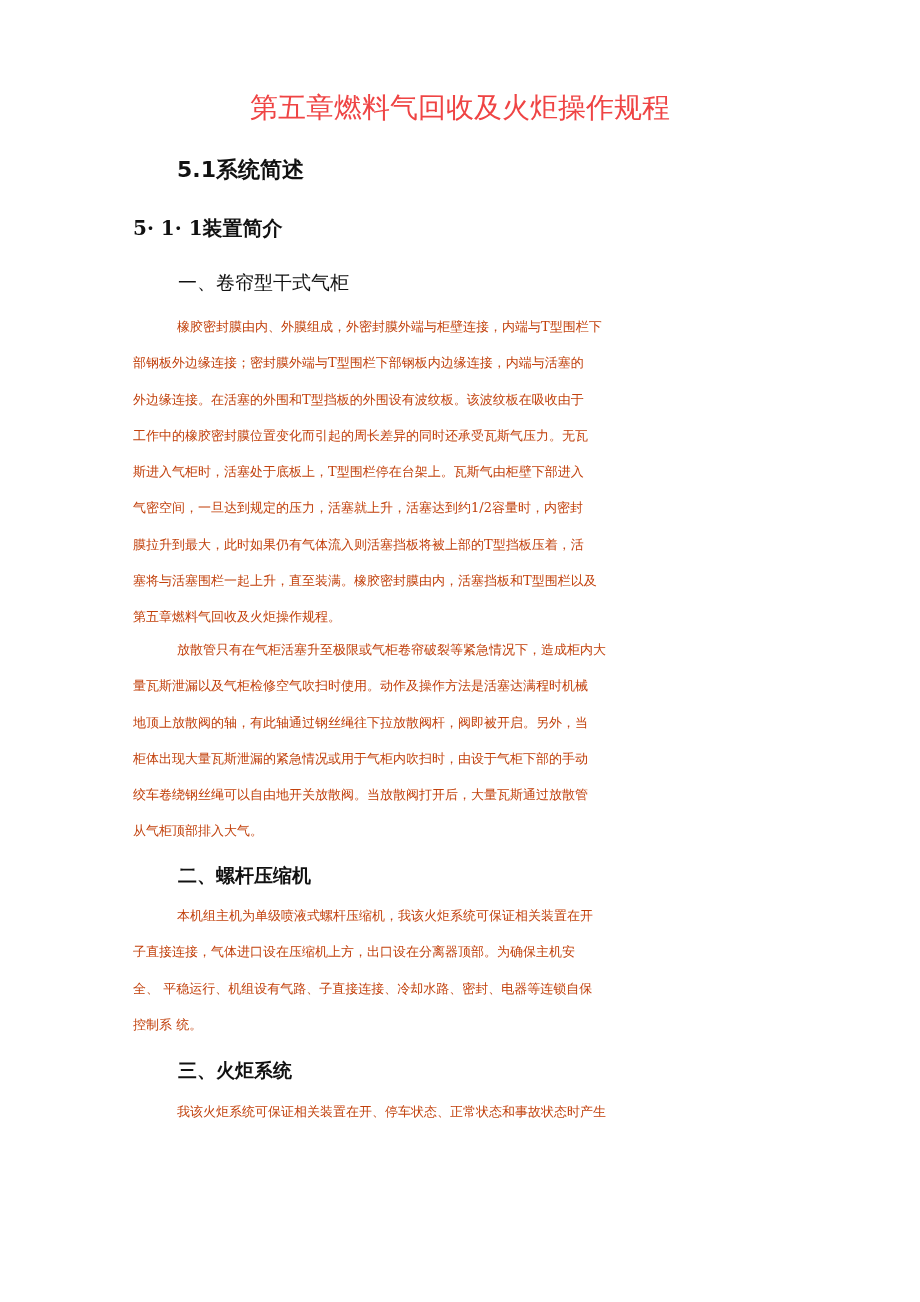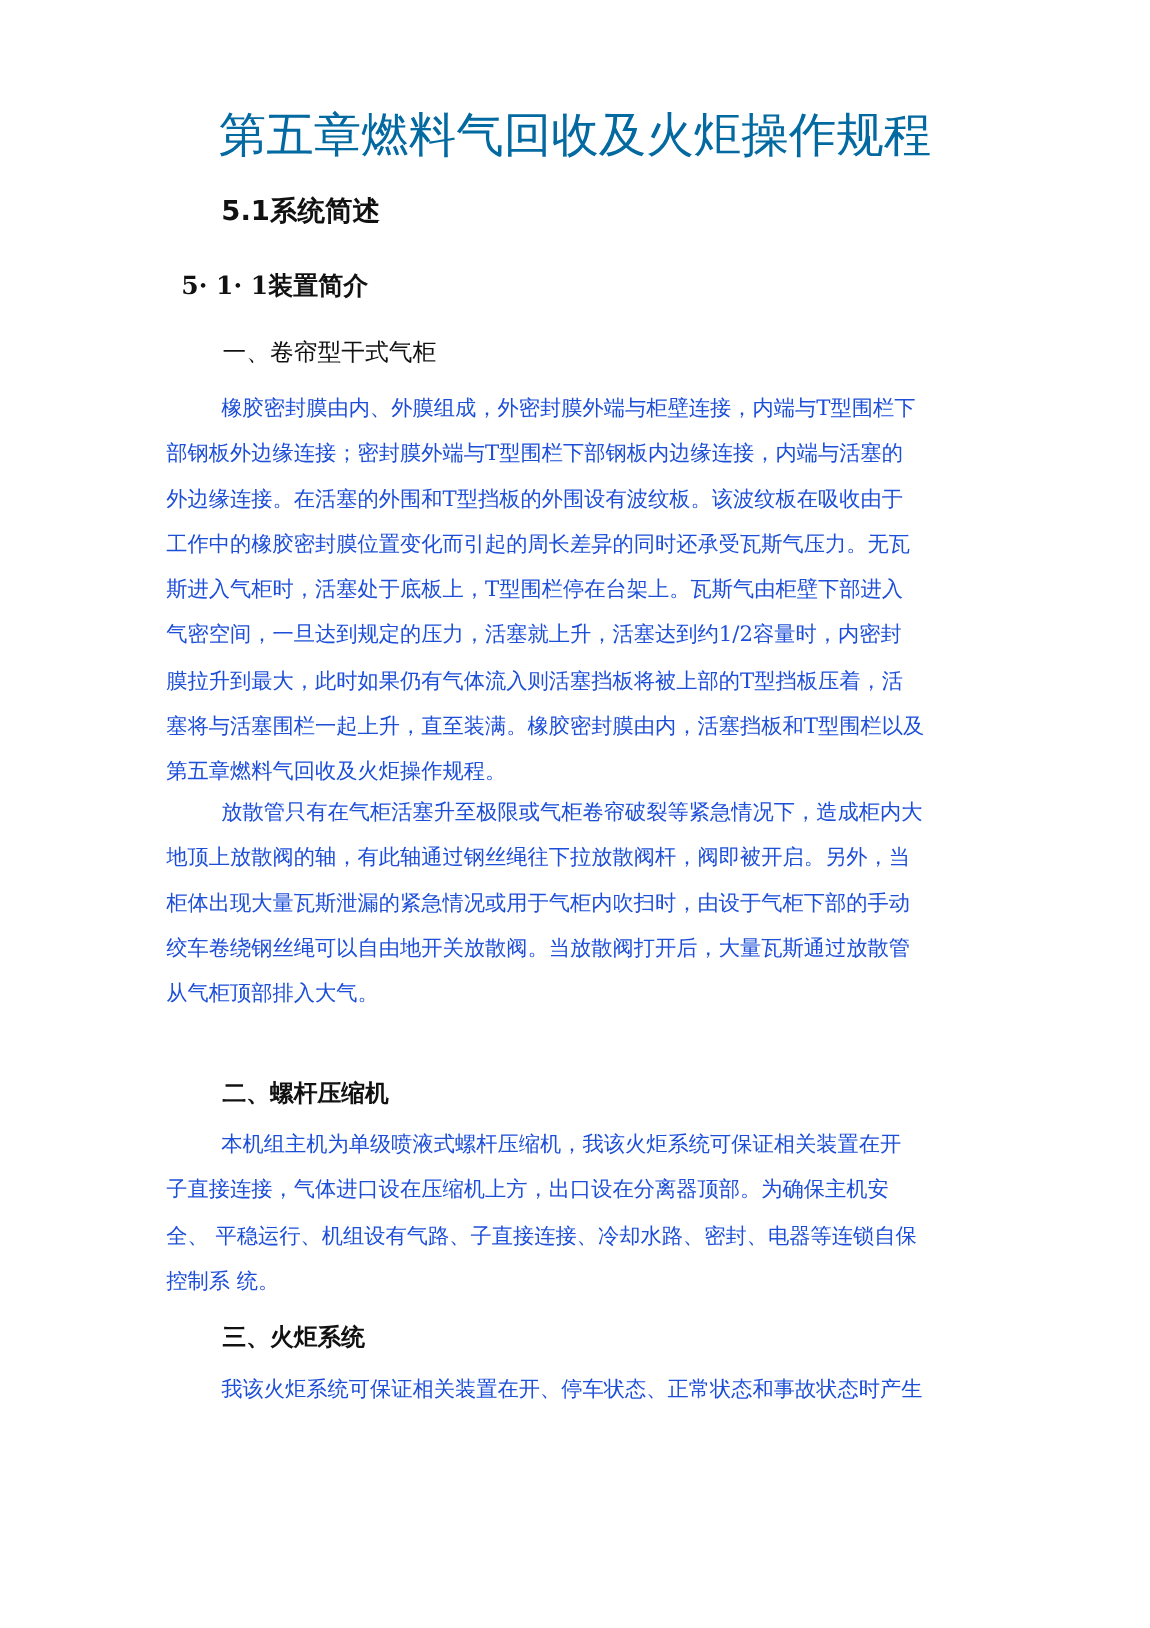--- a/index.html
+++ b/index.html
@@ -1,37 +1,37 @@
 <!DOCTYPE html>
 <html><head>
 <meta charset="utf-8">
 <style>
   html, body { margin: 0; padding: 0; background: #ffffff; }
   body { width: 920px; height: 1302px; position: relative; overflow: hidden; color: #111111; }
   .page { position: absolute; left: 0; top: 0; width: 920px; height: 1302px; background: #fff; }
   .title {
     position: absolute; left: 0; width: 920px; top: 84px; text-align: center;
-    font-family: "DejaVu Serif", serif; font-size: 38px; line-height: 48px; color: #0369a1; letter-spacing: 0px;
+    font-family: "DejaVu Serif", serif; font-size: 28px; line-height: 48px; color: #ef4444; letter-spacing: 0px;
   }
   .h1 {
     position: absolute; left: 133px; top: 152px;
     font-family: "DejaVu Sans", sans-serif; font-weight: bold; font-size: 22px; line-height: 36px; margin-left: 44px;
   }
   .h2 {
     position: absolute; left: 133px; top: 210px;
-    font-family: "DejaVu Serif", serif; font-weight: bold; font-size: 20px; line-height: 36px; margin-left: 12px;
+    font-family: "DejaVu Serif", serif; font-weight: bold; font-size: 20px; line-height: 36px;
   }
   .h3 {
     position: absolute; left: 178px;
     font-family: "DejaVu Sans", sans-serif; font-size: 19px; line-height: 36px; color: #111;
   }
   .h3.bold { font-weight: bold; }
   .para {
     position: absolute; left: 133px; width: 660px;
-    font-family: "DejaVu Serif", serif; font-size: 17px; line-height: 36.3px; color: #1d4ed8;
+    font-family: "DejaVu Serif", serif; font-size: 13px; line-height: 36.3px; color: #c2410c;
   }
   .line { display: block; white-space: nowrap; overflow: hidden; }
   .line.indent { padding-left: 44px; }
 </style>
 </head>
 <body>
 
 <div class="page">
 
   <div class="title">第五章燃料气回收及火炬操作规程</div>
@@ -49,20 +49,21 @@
     <span class="line">工作中的橡胶密封膜位置变化而引起的周长差异的同时还承受瓦斯气压力。无瓦</span>
     <span class="line">斯进入气柜时，活塞处于底板上，T型围栏停在台架上。瓦斯气由柜壁下部进入</span>
     <span class="line">气密空间，一旦达到规定的压力，活塞就上升，活塞达到约1/2容量时，内密封</span>
     <span class="line">膜拉升到最大，此时如果仍有气体流入则活塞挡板将被上部的T型挡板压着，活</span>
     <span class="line">塞将与活塞围栏一起上升，直至装满。橡胶密封膜由内，活塞挡板和T型围栏以及</span>
     <span class="line">第五章燃料气回收及火炬操作规程。</span>
   </div>
 
   <div class="para" style="top:632px;">
     <span class="line indent">放散管只有在气柜活塞升至极限或气柜卷帘破裂等紧急情况下，造成柜内大</span>
+    <span class="line">量瓦斯泄漏以及气柜检修空气吹扫时使用。动作及操作方法是活塞达满程时机械</span>
     <span class="line">地顶上放散阀的轴，有此轴通过钢丝绳往下拉放散阀杆，阀即被开启。另外，当</span>
     <span class="line">柜体出现大量瓦斯泄漏的紧急情况或用于气柜内吹扫时，由设于气柜下部的手动</span>
     <span class="line">绞车卷绕钢丝绳可以自由地开关放散阀。当放散阀打开后，大量瓦斯通过放散管</span>
     <span class="line">从气柜顶部排入大气。</span>
   </div>
 
   <div class="h3 bold" style="top:857px;">二、螺杆压缩机</div>
 
   <div class="para" style="top:898px;">
     <span class="line indent">本机组主机为单级喷液式螺杆压缩机，我该火炬系统可保证相关装置在开</span>

